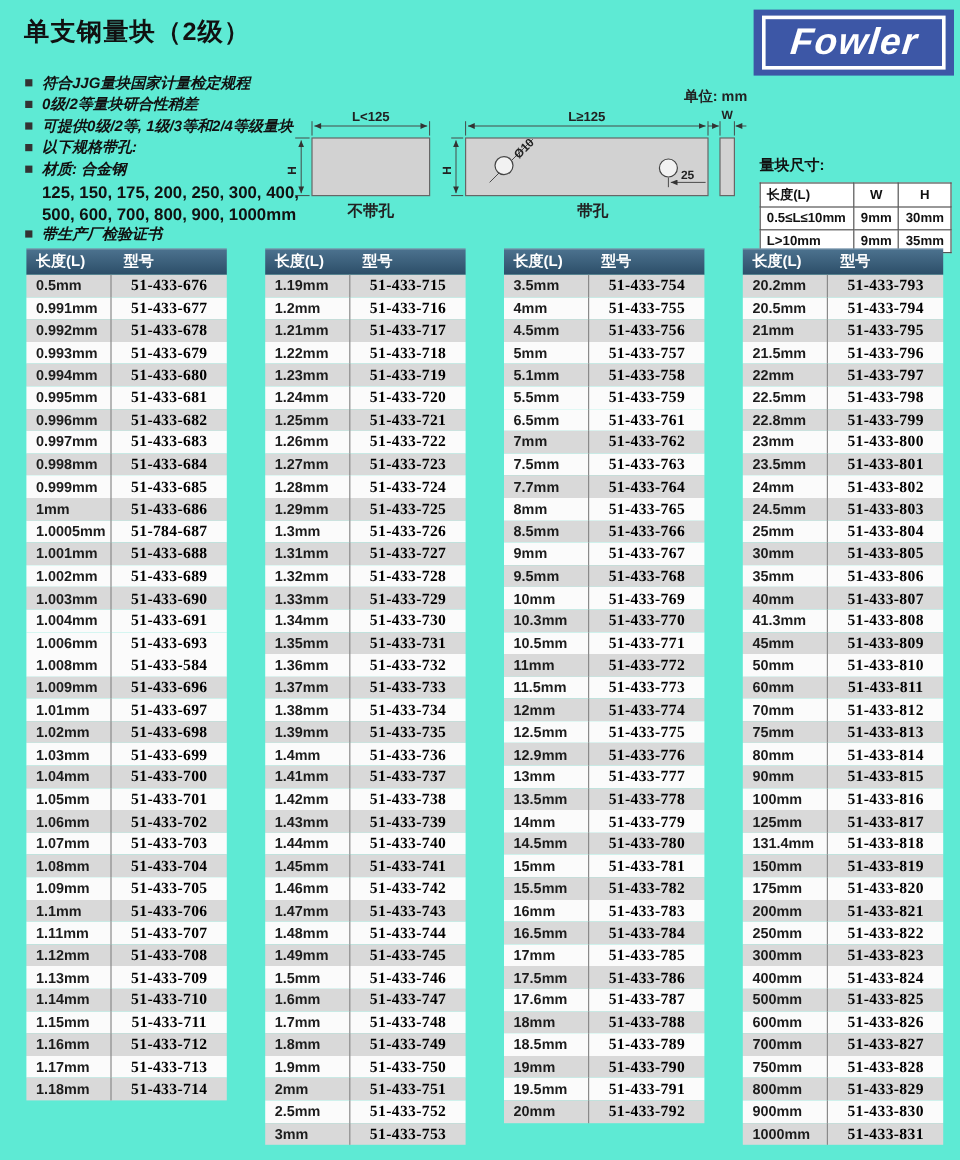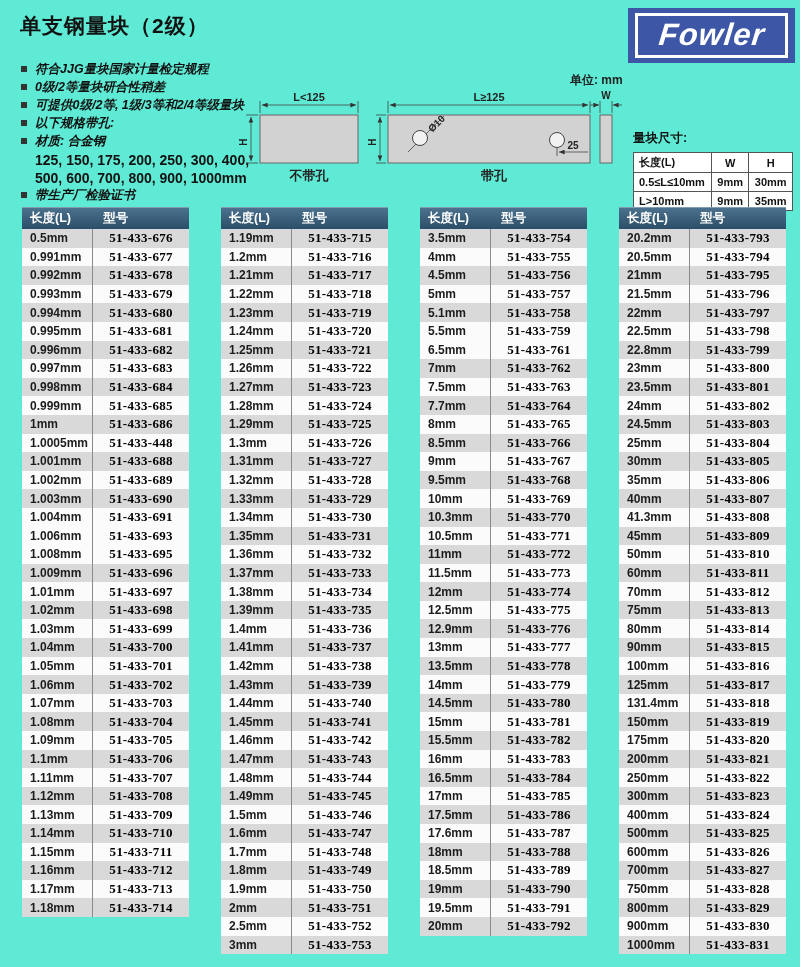--- a/index.html
+++ b/index.html
@@ -186,21 +186,21 @@
           <div class="row even">
             <span class="c-len">0.999mm</span>
             <span class="c-model">51-433-685</span>
           </div>
           <div class="row odd">
             <span class="c-len">1mm</span>
             <span class="c-model">51-433-686</span>
           </div>
           <div class="row even">
             <span class="c-len">1.0005mm</span>
-            <span class="c-model">51-433-448</span>
+            <span class="c-model">51-784-687</span>
           </div>
           <div class="row odd">
             <span class="c-len">1.001mm</span>
             <span class="c-model">51-433-688</span>
           </div>
           <div class="row even">
             <span class="c-len">1.002mm</span>
             <span class="c-model">51-433-689</span>
           </div>
           <div class="row odd">
@@ -210,21 +210,21 @@
           <div class="row even">
             <span class="c-len">1.004mm</span>
             <span class="c-model">51-433-691</span>
           </div>
           <div class="row even">
             <span class="c-len">1.006mm</span>
             <span class="c-model">51-433-693</span>
           </div>
           <div class="row even">
             <span class="c-len">1.008mm</span>
-            <span class="c-model">51-433-695</span>
+            <span class="c-model">51-433-584</span>
           </div>
           <div class="row odd">
             <span class="c-len">1.009mm</span>
             <span class="c-model">51-433-696</span>
           </div>
           <div class="row even">
             <span class="c-len">1.01mm</span>
             <span class="c-model">51-433-697</span>
           </div>
           <div class="row odd">

